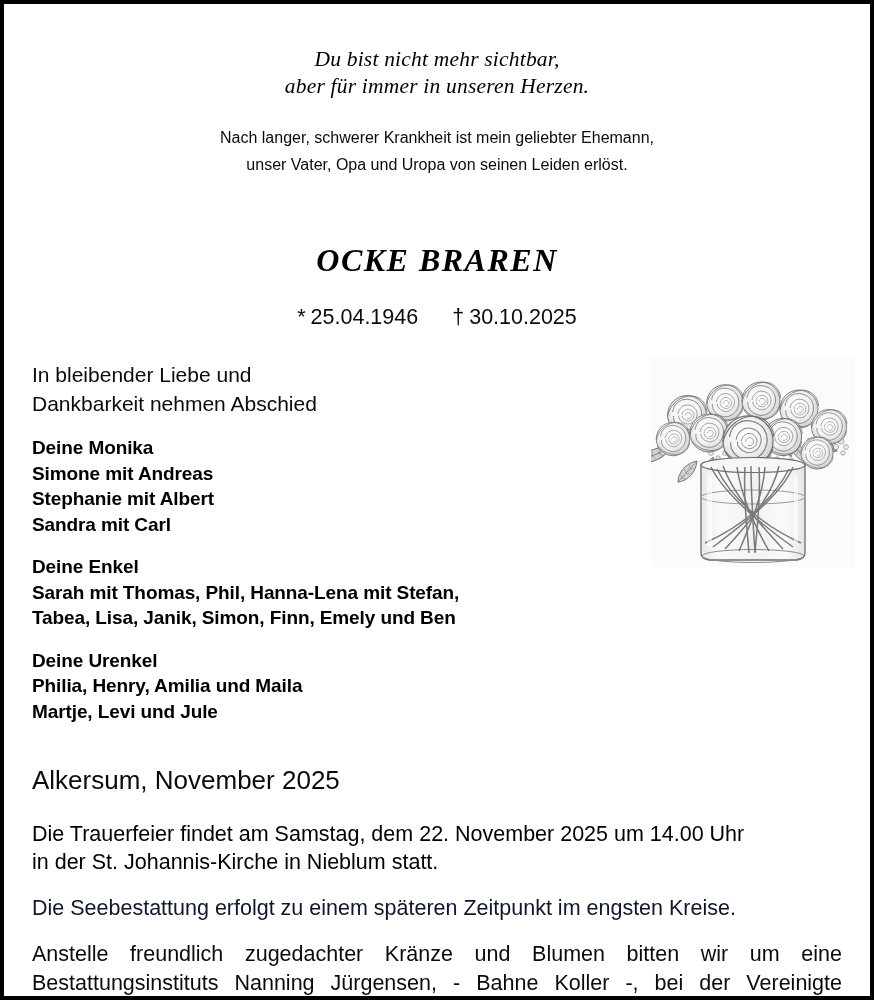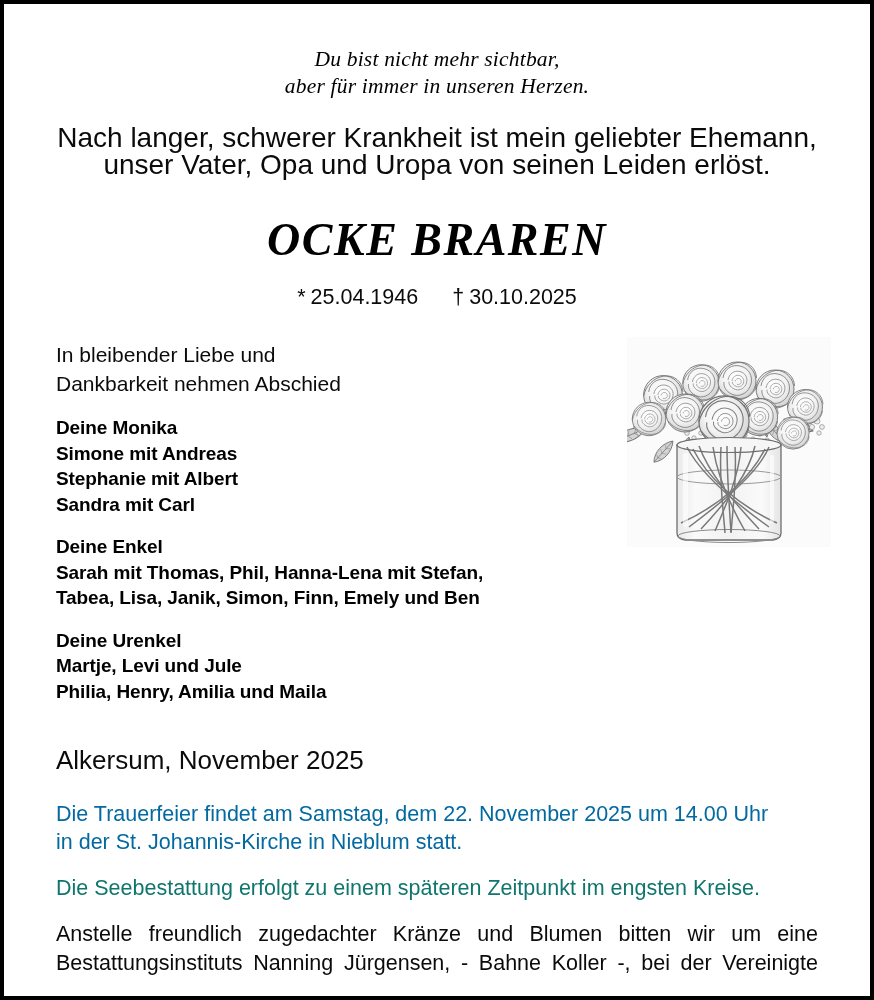--- a/index.html
+++ b/index.html
@@ -20,57 +20,57 @@
     background: #ffffff;
     border: 4px solid #000000;
     overflow: hidden;
   }
 
   .page-inner {
     position: relative;
     width: 100%;
     height: 100%;
     box-sizing: border-box;
-    padding: 0 52px;
+    padding: 0 28px;
   }
 
   
   .epigraph {
     text-align: center;
     font-family: "Liberation Serif", serif;
     font-style: italic;
     font-size: 21.5px;
     line-height: 27px;
     color: #000;
     padding-top: 42px;
     letter-spacing: 0.2px;
   }
   .epigraph .line { display: block; white-space: nowrap; }
 
   
   .intro {
     text-align: center;
-    font-size: 28px;
+    font-size: 16px;
     line-height: 27px;
     color: #0b0b0b;
     margin-top: 24px;
     font-stretch: condensed;
   }
   .intro .line { display: block; white-space: nowrap; }
 
   
   .deceased-name {
     text-align: center;
     font-family: "Liberation Serif", serif;
     font-style: italic;
     font-weight: 700;
-    font-size: 46px;
+    font-size: 32px;
     line-height: 52px;
     letter-spacing: 1.5px;
-    margin-top: 36px;
+    margin-top: 56px;
     color: #000;
   }
 
   .life-dates {
     text-align: center;
     font-size: 21.5px;
     line-height: 26px;
     margin-top: 18px;
     color: #0b0b0b;
     white-space: nowrap;
@@ -120,29 +120,29 @@
   .place-date {
     font-size: 26px;
     line-height: 27px;
     color: #0b0b0b;
     margin-top: 43px;
   }
 
   .ceremony {
     font-size: 21.5px;
     line-height: 28px;
-    color: #0369a1;
+    color: #000000;
     margin-top: 26px;
   }
   .ceremony .line { display: block; }
 
   .sea-burial {
     font-size: 21.5px;
     line-height: 28px;
-    color: #0f766e;
+    color: #0f172a;
     margin-top: 18px;
   }
 
   .donation {
     font-size: 21.5px;
     line-height: 28.5px;
     color: #0b0b0b;
     margin-top: 18px;
     text-align: justify;
     text-justify: inter-word;
@@ -299,22 +299,22 @@
         </div>
 
         <div class="group">
           <span class="line">Deine Enkel</span>
           <span class="line">Sarah mit Thomas, Phil, Hanna-Lena mit Stefan,</span>
           <span class="line">Tabea, Lisa, Janik, Simon, Finn, Emely und Ben</span>
         </div>
 
         <div class="group">
           <span class="line">Deine Urenkel</span>
+          <span class="line">Philia, Henry, Amilia und Maila</span>
           <span class="line">Martje, Levi und Jule</span>
-          <span class="line">Philia, Henry, Amilia und Maila</span>
         </div>
       </div>
     </div>
 
     <div class="place-date">Alkersum, November 2025</div>
 
     <div class="ceremony">
       <span class="line">Die Trauerfeier findet am Samstag, dem 22. November 2025 um 14.00 Uhr</span>
       <span class="line">in der St. Johannis-Kirche in Nieblum statt.</span>
     </div>

